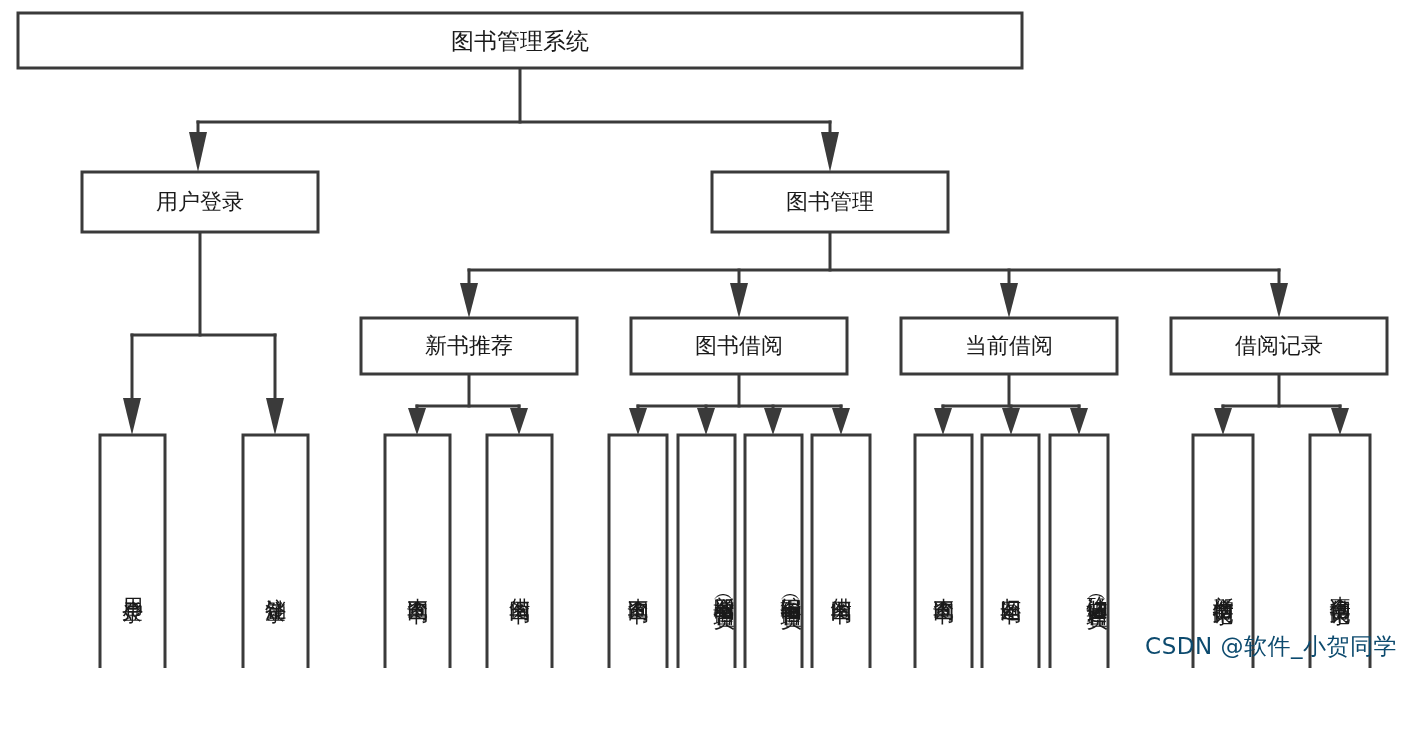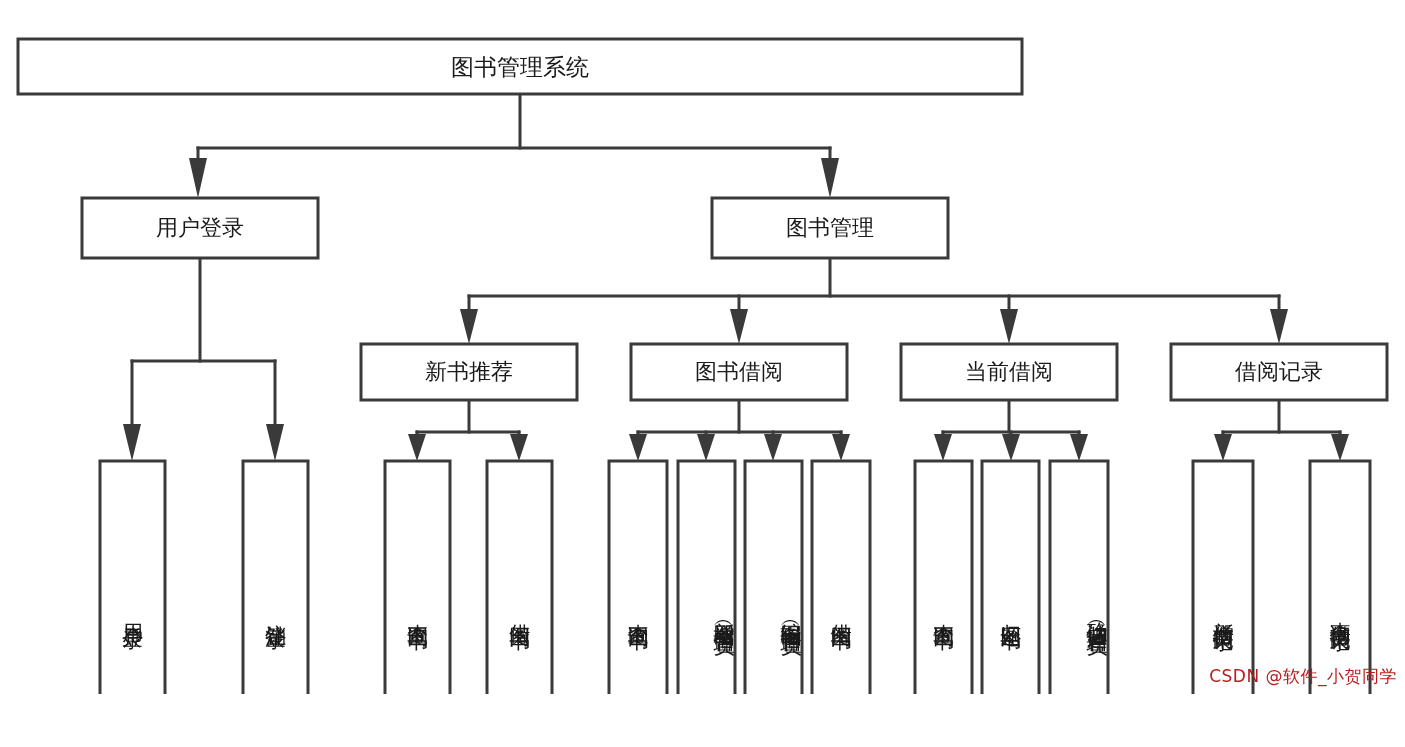--- a/index.html
+++ b/index.html
@@ -9,21 +9,20 @@
   }
   body {
     font-family: "DejaVu Sans", "Liberation Sans", sans-serif;
   }
   #canvas {
     position: relative;
     width: 1405px;
     height: 668px;
     background: #ffffff;
     overflow: hidden;
-    margin-top: 26px;
   }
   svg.diagram {
     position: absolute;
     left: 0;
     top: 0;
     width: 1405px;
     height: 747px;
   }
   .box-rect {
     fill: #ffffff;
@@ -64,22 +63,22 @@
     justify-content: center;
     text-align: center;
     white-space: nowrap;
     pointer-events: none;
   }
   .watermark {
     position: absolute;
     right: 8px;
     bottom: 6px;
     font-family: "DejaVu Sans", "Liberation Sans", sans-serif;
-    font-size: 17px;
-    color: #b91c1c;
+    font-size: 23px;
+    color: #0c4a6e;
     white-space: nowrap;
     letter-spacing: 0.5px;
   }
 </style>
 </head>
 <body>
 
 <div id="canvas">
 
   <svg class="diagram" viewBox="0 0 1405 747">

